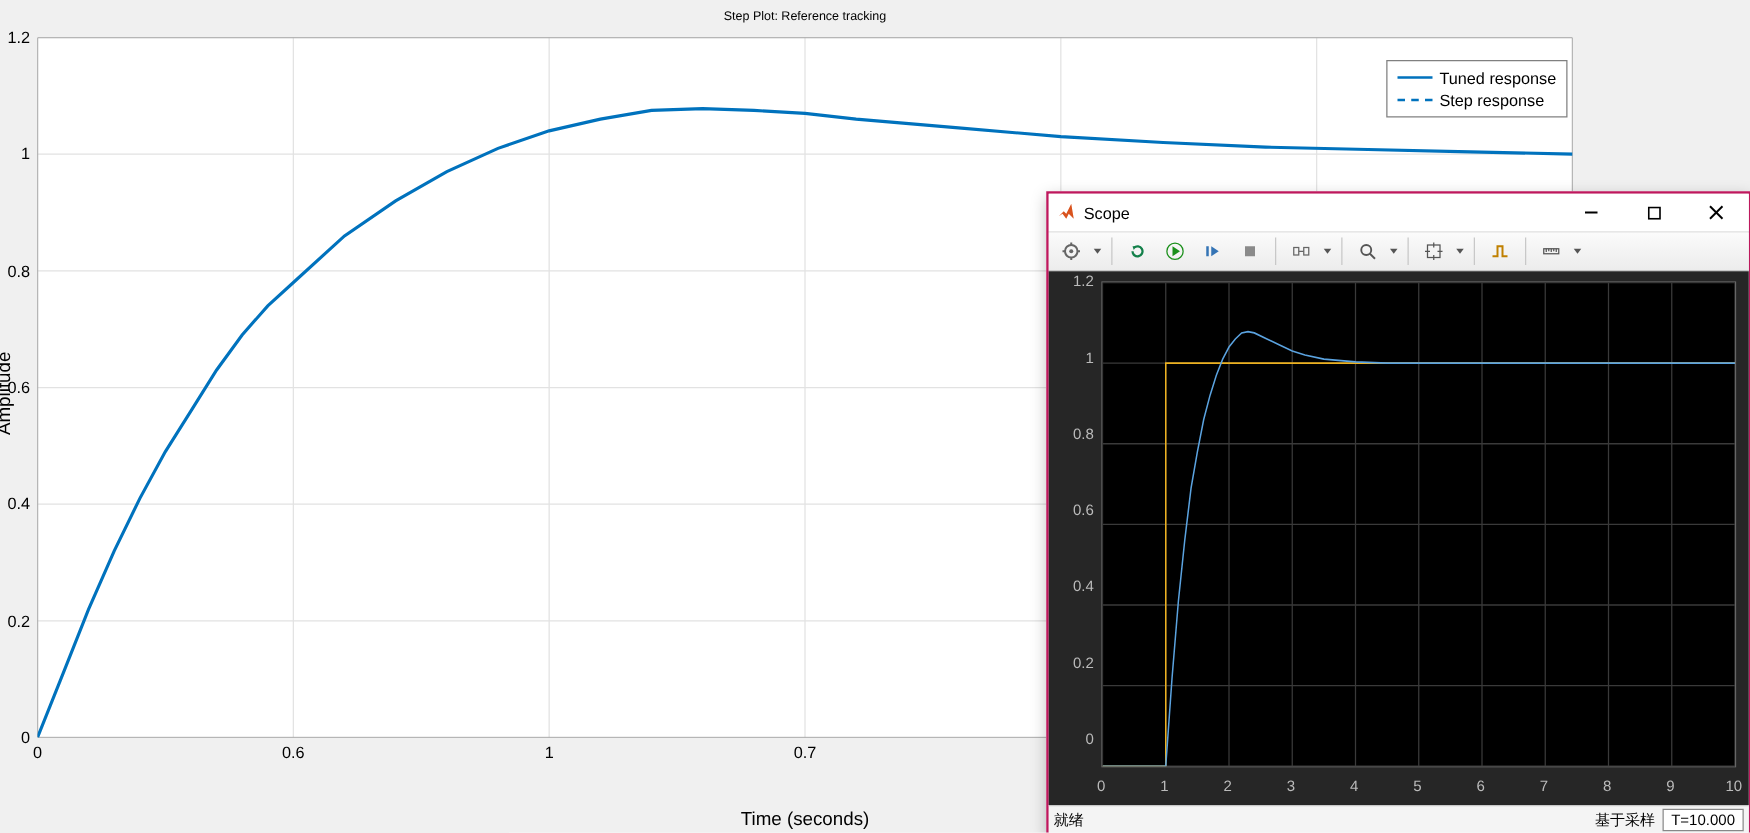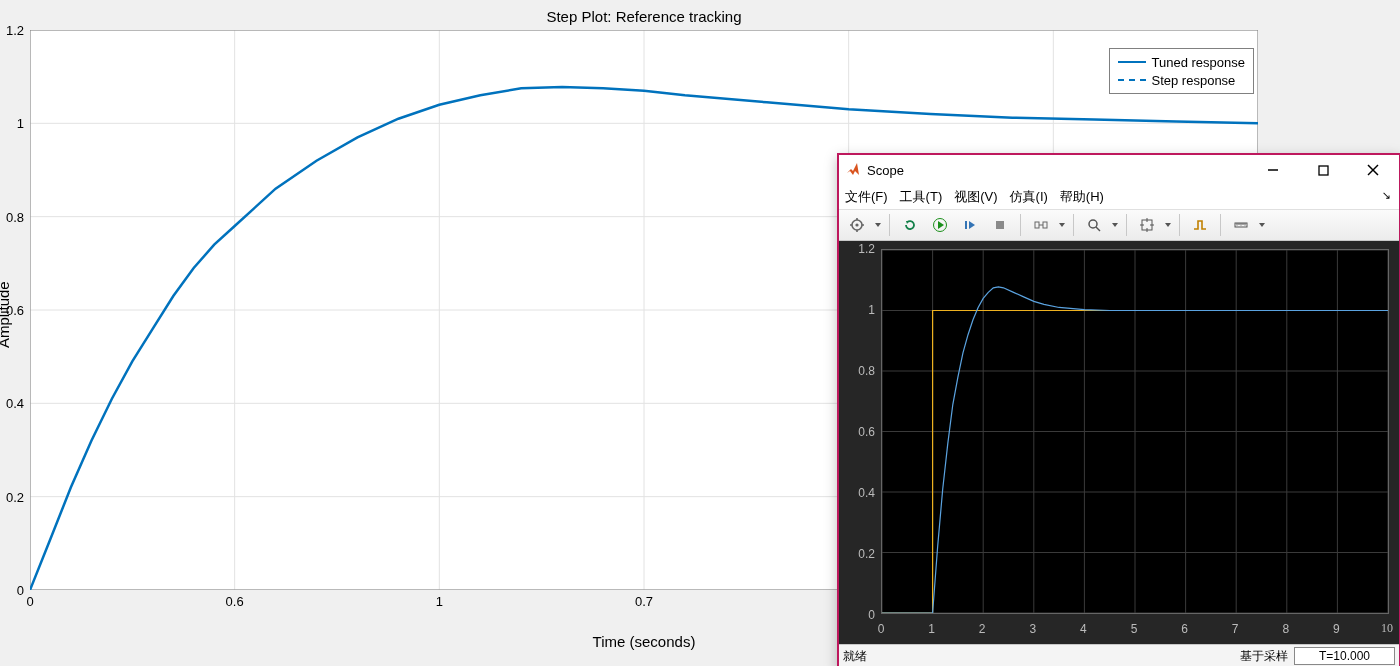--- a/index.html
+++ b/index.html
@@ -46,21 +46,21 @@
     height: 560px;
     font-size: 15px;
     color: #000;
     text-align: center;
     writing-mode: vertical-rl;
     transform: rotate(180deg);
   }
   .main-xlabel {
     position: absolute;
     left: 30px;
-    bottom: 16px;
+    bottom: 2px;
     width: 1228px;
     text-align: center;
     font-size: 15px;
     color: #000;
   }
   .main-tick-y {
     position: absolute;
     width: 40px;
     text-align: right;
     font-size: 13px;
@@ -230,37 +230,37 @@
     height: 22px;
     font-size: 12px;
     padding: 0 4px;
     gap: 6px;
     background: #f4f4f4;
     border-top: 1px solid #c8c8c8;
   }
   .scope-status .spacer { flex: 1; }
   .scope-status .tbox {
     border: 1px solid #888;
-    padding: 0 24px;
+    padding: 0 6px;
     background: #fff;
     height: 16px;
     line-height: 16px;
   }
 
   .caret {
     width: 0; height: 0;
     border-left: 3px solid transparent;
     border-right: 3px solid transparent;
     border-top: 4px solid #555;
   }
 </style>
 </head>
 <body>
 
-<div class="main-title" style="position:absolute;left:30px;top:8px;width:1228px;text-align:center;font-size:15px;">Step Plot: Reference tracking</div>
+<div class="main-title" style="position:absolute;left:30px;top:8px;width:1228px;text-align:center;font-size:10px;">Step Plot: Reference tracking</div>
 
 <div class="main-plot">
   <svg class="main-plot-inner" viewBox="0 0 1228 560" preserveAspectRatio="none">
 
     <g stroke="#e2e2e2" stroke-width="1">
       <line x1="0" y1="0" x2="0" y2="560"></line>
       <line x1="204.67" y1="0" x2="204.67" y2="560"></line>
       <line x1="409.33" y1="0" x2="409.33" y2="560"></line>
       <line x1="614" y1="0" x2="614" y2="560"></line>
       <line x1="818.67" y1="0" x2="818.67" y2="560"></line>
@@ -336,28 +336,20 @@
         </svg>
     </div>
     <div class="window-btn">
       <svg width="12" height="12" viewBox="0 0 12 12">
           <line x1="1" y1="1" x2="11" y2="11" stroke-width="1.5"></line>
           <line x1="11" y1="1" x2="1" y2="11" stroke-width="1.5"></line>
         </svg>
     </div>
   </div>
 
-  <div class="scope-menubar">
-    <span>文件(F)</span>
-    <span>工具(T)</span>
-    <span>视图(V)</span>
-    <span>仿真(I)</span>
-    <span>帮助(H)</span>
-    <span class="pin">↘</span>
-  </div>
 
   <div class="scope-toolbar">
     <div class="tb-btn">
       <svg width="16" height="16" viewBox="0 0 16 16">
           <circle cx="8" cy="8" r="5" fill="none" stroke="#666" stroke-width="1.6"></circle>
           <circle cx="8" cy="8" r="1.6" fill="#666"></circle>
       <g stroke="#666" stroke-width="1.6">
             <line x1="8" y1="1" x2="8" y2="3"></line>
             <line x1="8" y1="13" x2="8" y2="15"></line>
             <line x1="1" y1="8" x2="3" y2="8"></line>
@@ -495,21 +487,21 @@
         <div class="scope-tick-x" style="left: 42px;">0</div>
         <div class="scope-tick-x" style="left: 92.6px;">1</div>
         <div class="scope-tick-x" style="left: 143.2px;">2</div>
         <div class="scope-tick-x" style="left: 193.8px;">3</div>
         <div class="scope-tick-x" style="left: 244.4px;">4</div>
         <div class="scope-tick-x" style="left: 295px;">5</div>
         <div class="scope-tick-x" style="left: 345.6px;">6</div>
         <div class="scope-tick-x" style="left: 396.2px;">7</div>
         <div class="scope-tick-x" style="left: 446.8px;">8</div>
         <div class="scope-tick-x" style="left: 497.4px;">9</div>
-        <div class="scope-tick-x" style="left: 548px; font-family: Liberation Serif, serif;">10</div>
+        <div class="scope-tick-x" style="left: 548px;">10</div>
       </div>
   </div>
 
   <div class="scope-status">
     <span>就绪</span>
     <span class="spacer"></span>
     <span>基于采样</span>
     <span class="tbox">T=10.000</span>
   </div>
 </div>

